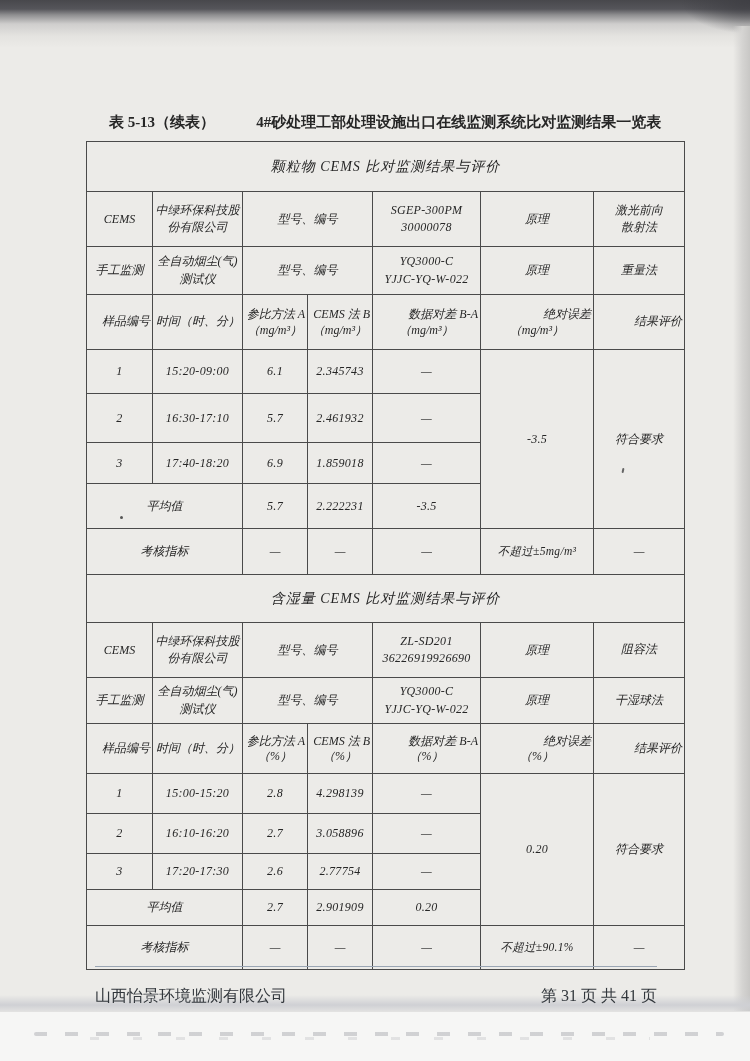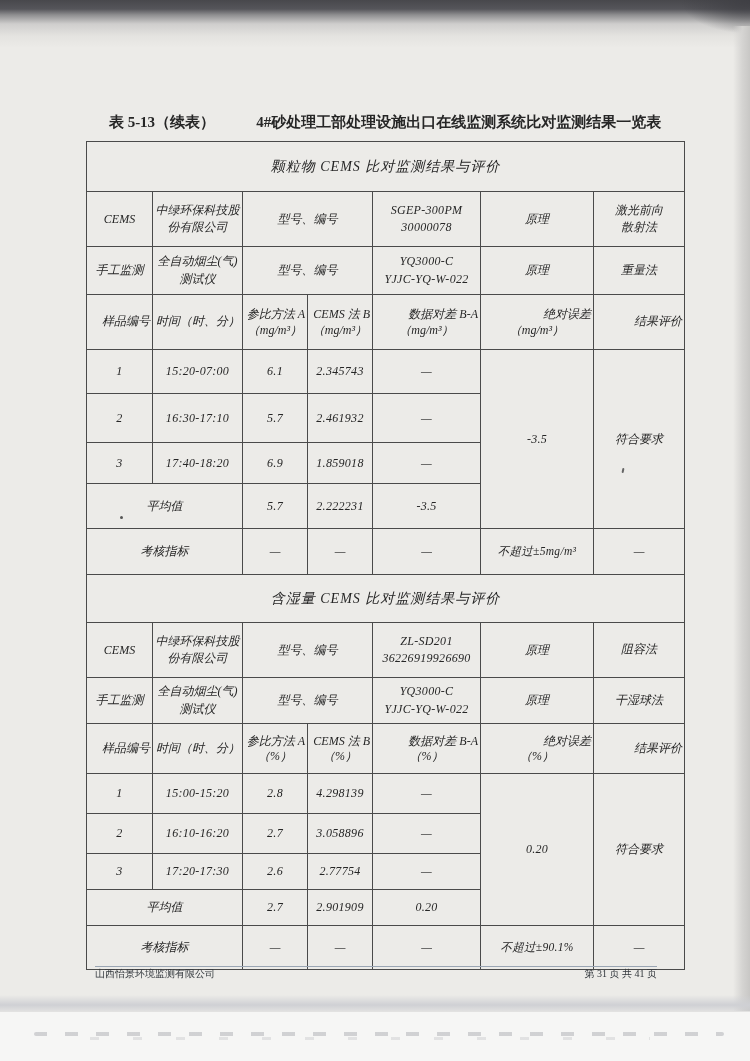--- a/index.html
+++ b/index.html
@@ -33,21 +33,21 @@
      overflow:hidden;}
   tr.band td{font-size:14px;letter-spacing:1px;}
   .pre{white-space:pre-line;line-height:1.45;}
   .hline{line-height:1.3;text-align:right;}
   .unit{font-size:12px;line-height:1.2;}
   .num{letter-spacing:.3px;}
   .small{font-size:11.5px;}
   
   .footer{position:absolute;left:95px;top:966px;width:562px;
     border-top:1.5px solid #9aa5b3;display:flex;justify-content:space-between;
-    padding-top:0;font-size:10px;color:#32373c;}
+    padding-top:19px;font-size:16px;color:#32373c;}
 </style>
 </head>
 <body>
 
 <div class="scan-top"></div>
 <div class="scan-top-corner"></div>
 <div class="scan-right"></div>
 <div class="scan-bottom-band"></div>
 <div class="scan-bottom-paper"></div>
 <div class="scan-speckles"></div>
@@ -119,21 +119,21 @@
       <td>
             <div class="hline">绝对误差</div>
             <div class="unit">（mg/m³）</div>
           </td>
       <td>
             <div class="hline">结果评价</div>
           </td>
     </tr>
     <tr style="height:44px">
       <td class="num">1</td>
-      <td class="num">15:20-07:00</td>
+      <td class="num">15:20-09:00</td>
       <td class="num">6.1</td>
       <td class="num">2.345743</td>
       <td class="num">—</td>
       <td rowspan="4" class="num">-3.5</td>
       <td rowspan="4">符合要求</td>
     </tr>
     <tr style="height:49px">
       <td class="num">2</td>
       <td class="num">16:30-17:10</td>
       <td class="num">5.7</td>

